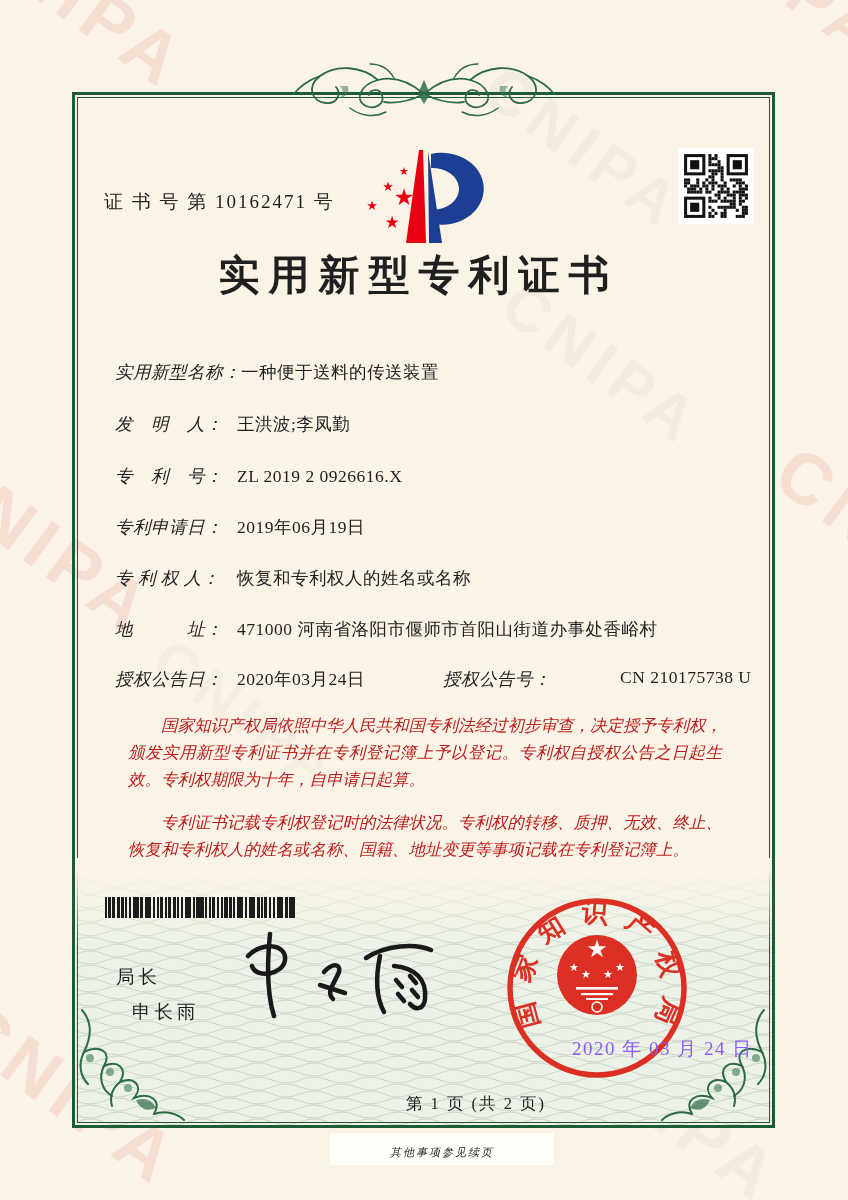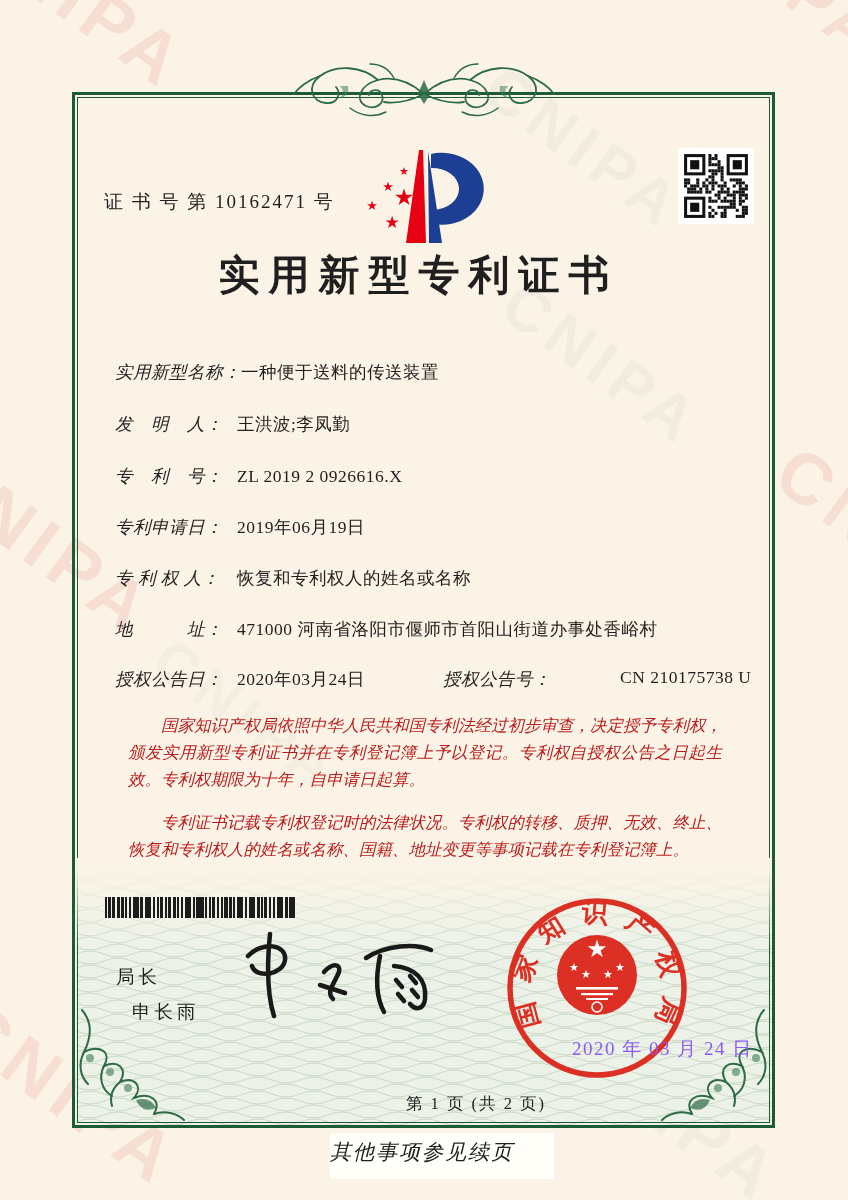--- a/index.html
+++ b/index.html
@@ -70,23 +70,23 @@
   .seal-date{
     position:absolute;left:524px;top:1036px;font-size:19px;letter-spacing:1.5px;
     color:#8b5cf6;z-index:6;white-space:nowrap;margin-left:48px;
   }
   
   .page-num{
     position:absolute;left:72px;width:808px;top:1093px;text-align:center;
     font-size:16.5px;letter-spacing:2px;z-index:4;
   }
   .cont-note{
-    position:absolute;left:330px;top:1133px;width:224px;height:46px;
-    background:#fffef9;line-height:38px;
-    font-size:21px;font-style:italic;letter-spacing:2px;z-index:4;
+    position:absolute;left:330px;top:1133px;width:224px;height:32px;
+    background:#fffef9;text-align:center;line-height:38px;
+    font-size:11px;font-style:italic;letter-spacing:2px;z-index:4;
   }
 </style>
 </head>
 <body>
 
 <span class="wm pink" style="left:-55px;top:-45px;font-size:72px;">CNIPA</span>
 <span class="wm beige" style="left:470px;top:112px;font-size:62px;">CNIPA</span>
 <span class="wm pink" style="left:664px;top:-62px;font-size:64px;">CNIPA</span>
 <span class="wm pink" style="left:-88px;top:502px;font-size:72px;">CNIPA</span>
 <span class="wm pink" style="left:760px;top:498px;font-size:72px;">CNIPA</span>

